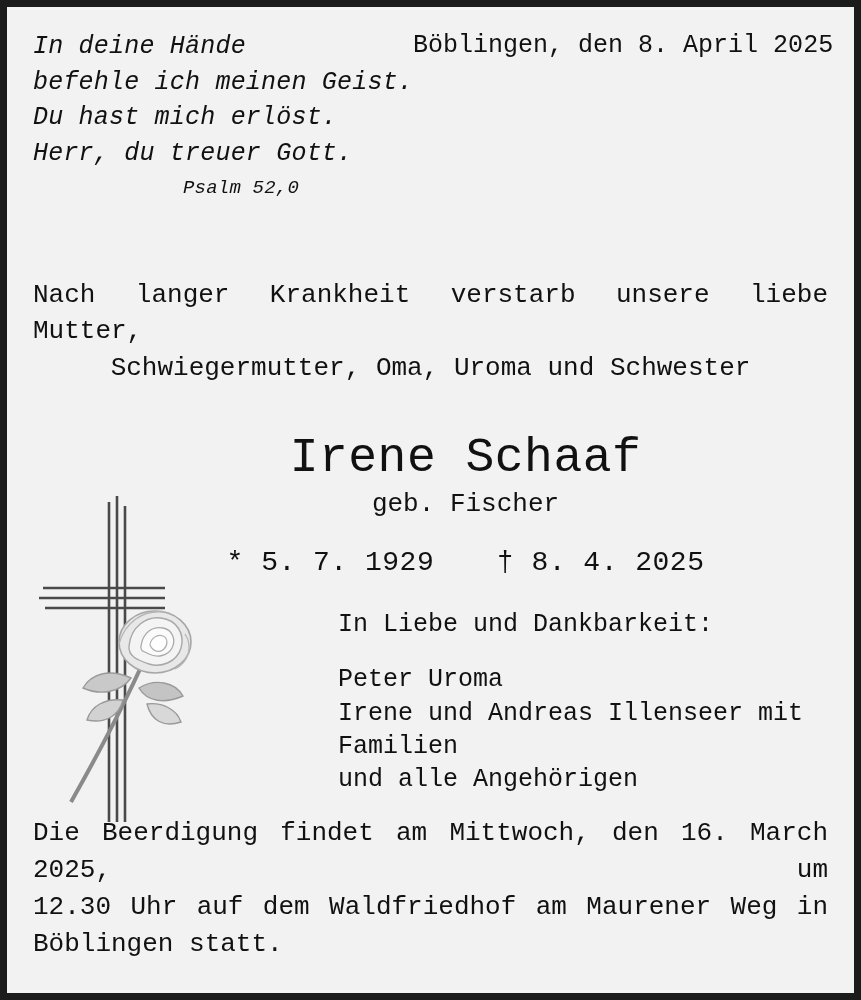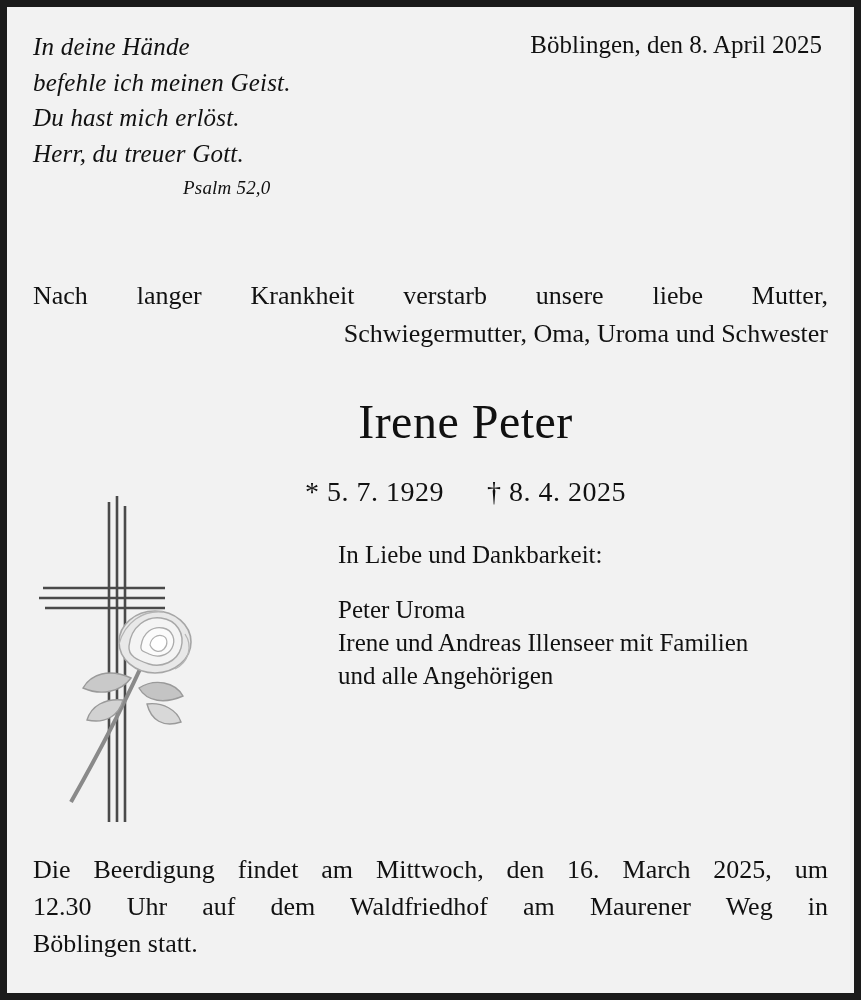--- a/index.html
+++ b/index.html
@@ -15,20 +15,21 @@
     overflow: hidden;
   }
   .notice {
     position: relative;
     box-sizing: border-box;
     width: 861px;
     height: 1000px;
     border: 7px solid #1b1b1b;
     background: #f2f2f2;
     padding: 22px 26px 4px 26px;
+    font-family: Liberation Mono, monospace;
   }
 
   
   .header {
     display: flex;
     justify-content: space-between;
     align-items: flex-start;
   }
   .verse {
     font-style: italic;
@@ -54,21 +55,21 @@
   .intro {
     margin-top: 76px;
     font-size: 26px;
     line-height: 1.37;
   }
   .intro .justified {
     text-align: justify;
     text-align-last: justify;
   }
   .intro .second {
-    text-align: right;
+    text-align: center;
     margin-top: 2px;
   }
 
   
   .name-block {
     margin-top: 46px;
     text-align: center;
     padding-left: 70px;
   }
   .name {
@@ -135,21 +136,22 @@
     </div>
     <div class="place-date">Böblingen, den 8. April 2025</div>
   </div>
 
   <div class="intro">
     <div class="justified">Nach langer Krankheit verstarb unsere liebe Mutter,</div>
     <div class="second">Schwiegermutter, Oma, Uroma und Schwester</div>
   </div>
 
   <div class="name-block">
-    <div class="name">Irene Peter</div>
+    <div class="name">Irene Schaaf</div>
+    <div class="maiden">geb. Fischer</div>
     <div class="dates">
       <span>* 5. 7. 1929</span>
       <span class="sep"></span>
       <span>† 8. 4. 2025</span>
     </div>
   </div>
 
   <div class="survivors">
     <div class="lead">In Liebe und Dankbarkeit:</div>
     <div>Peter Uroma</div>

